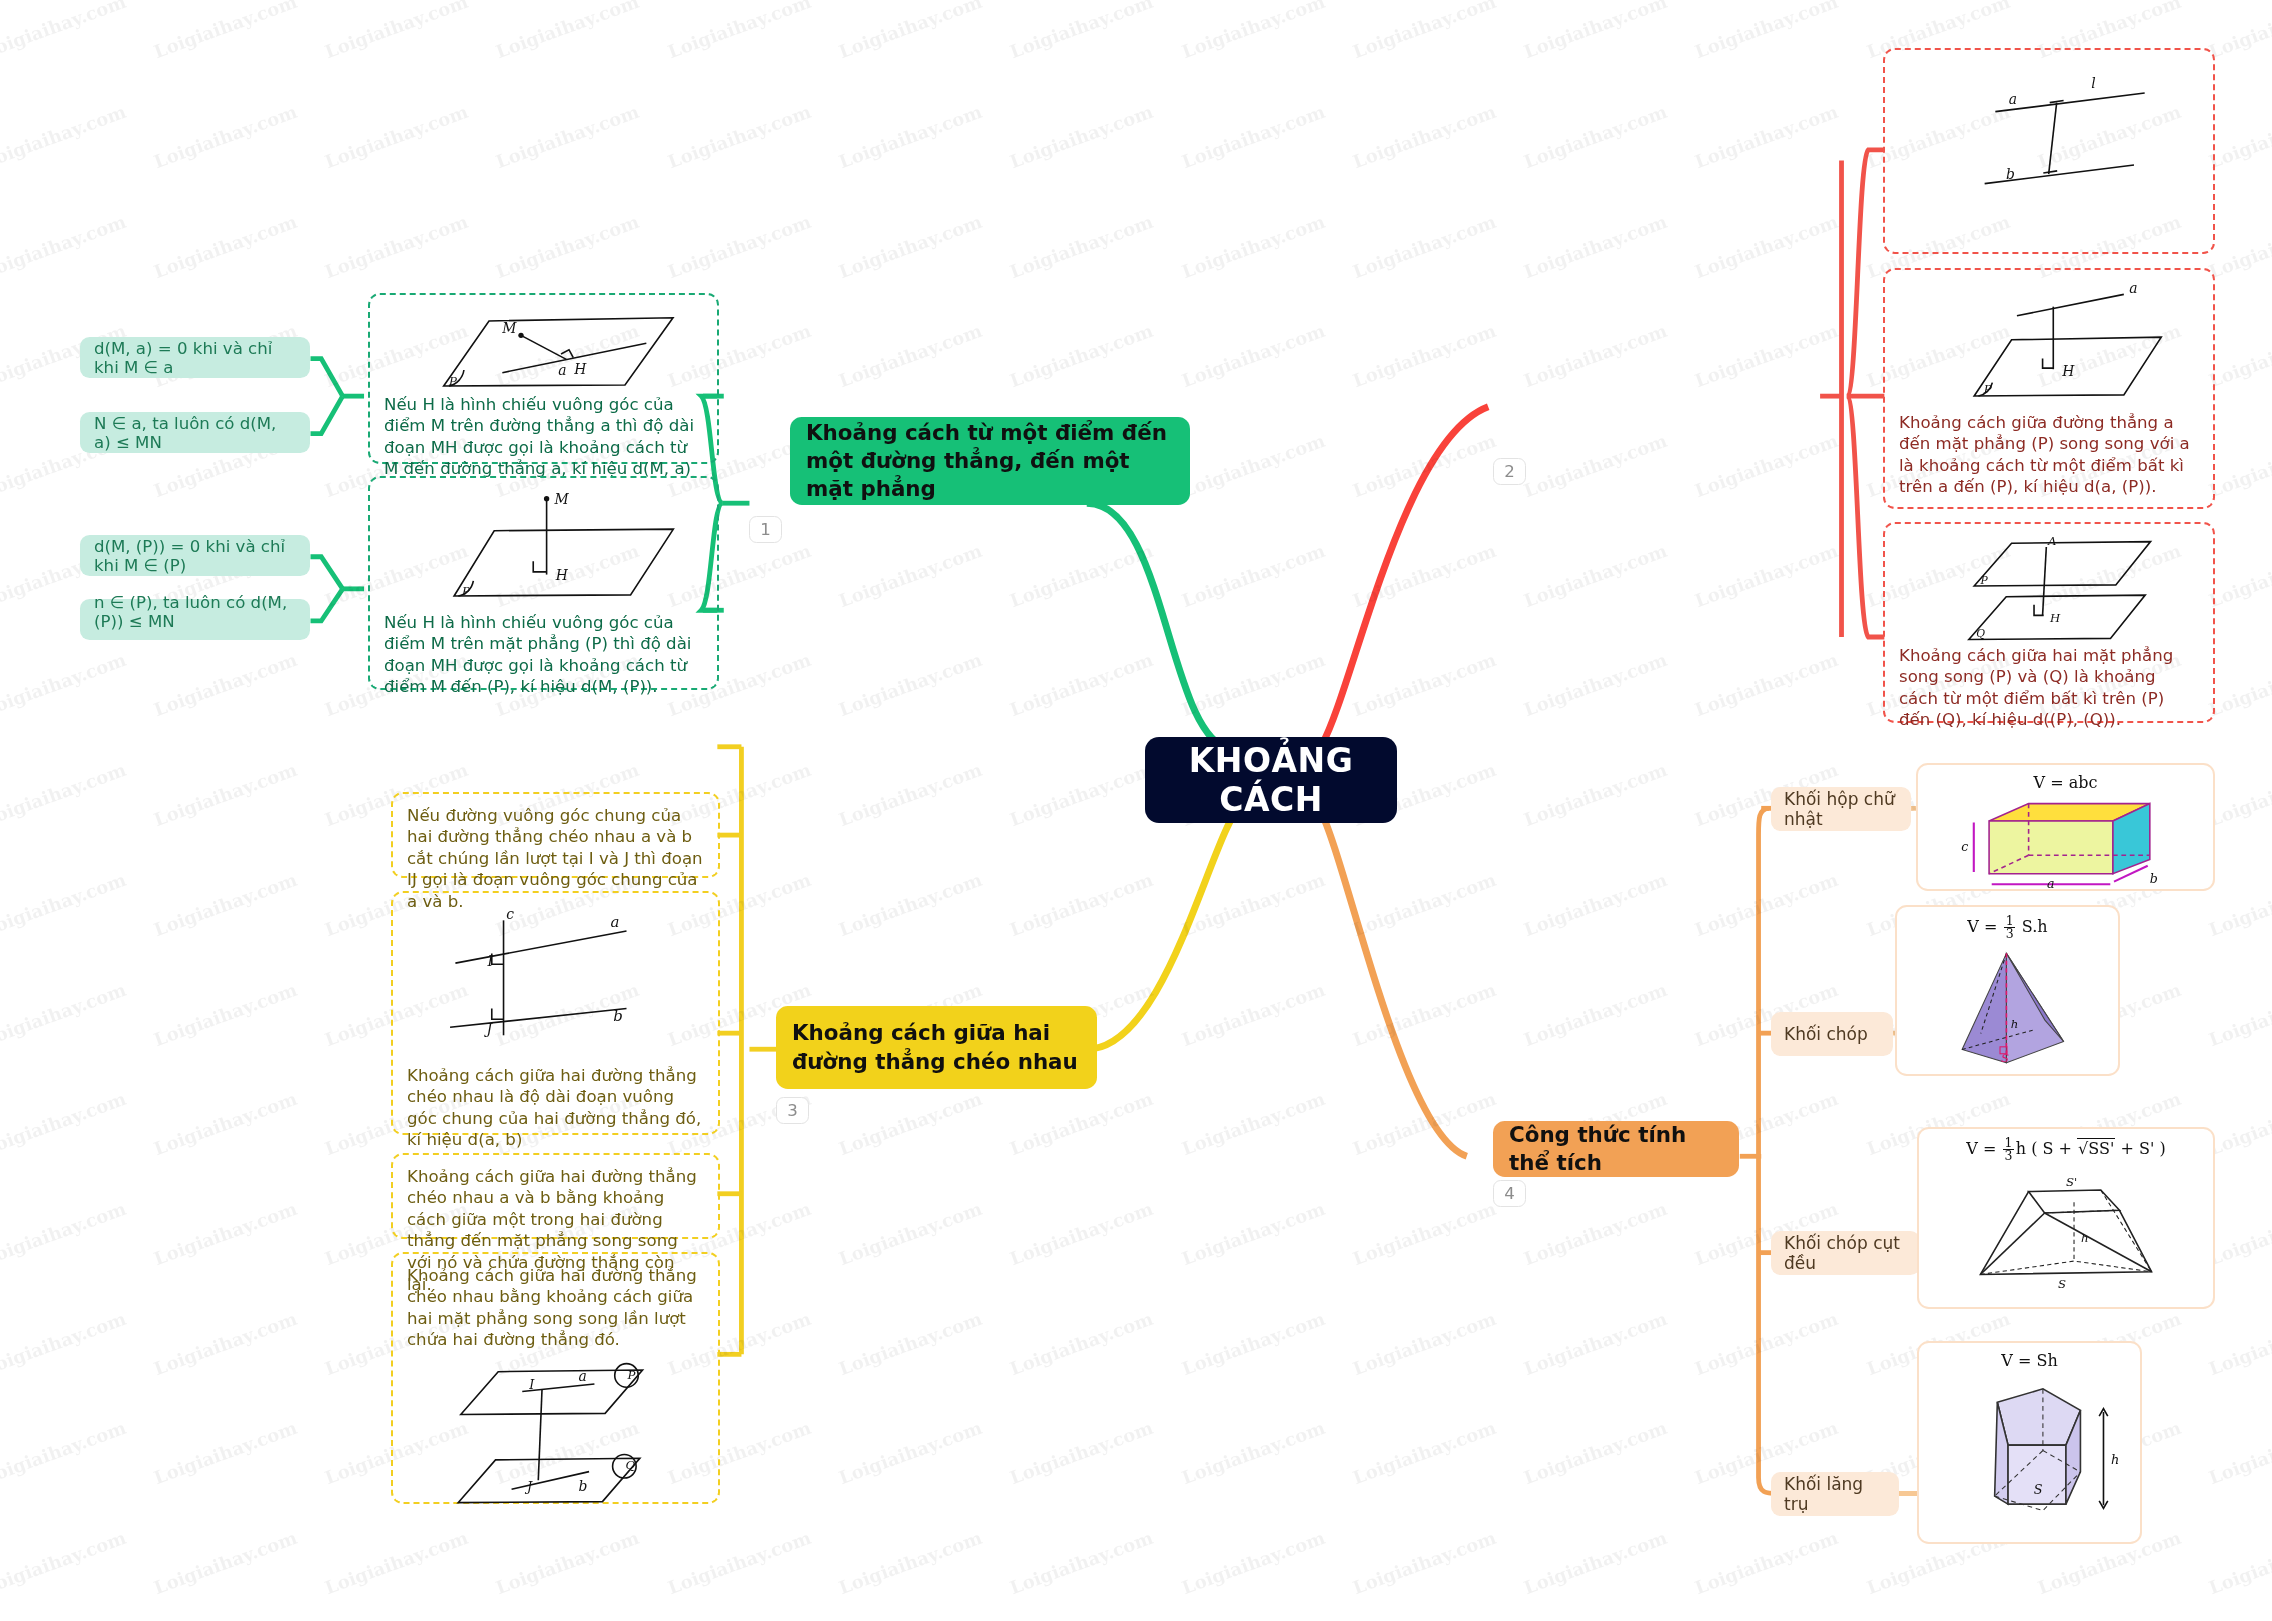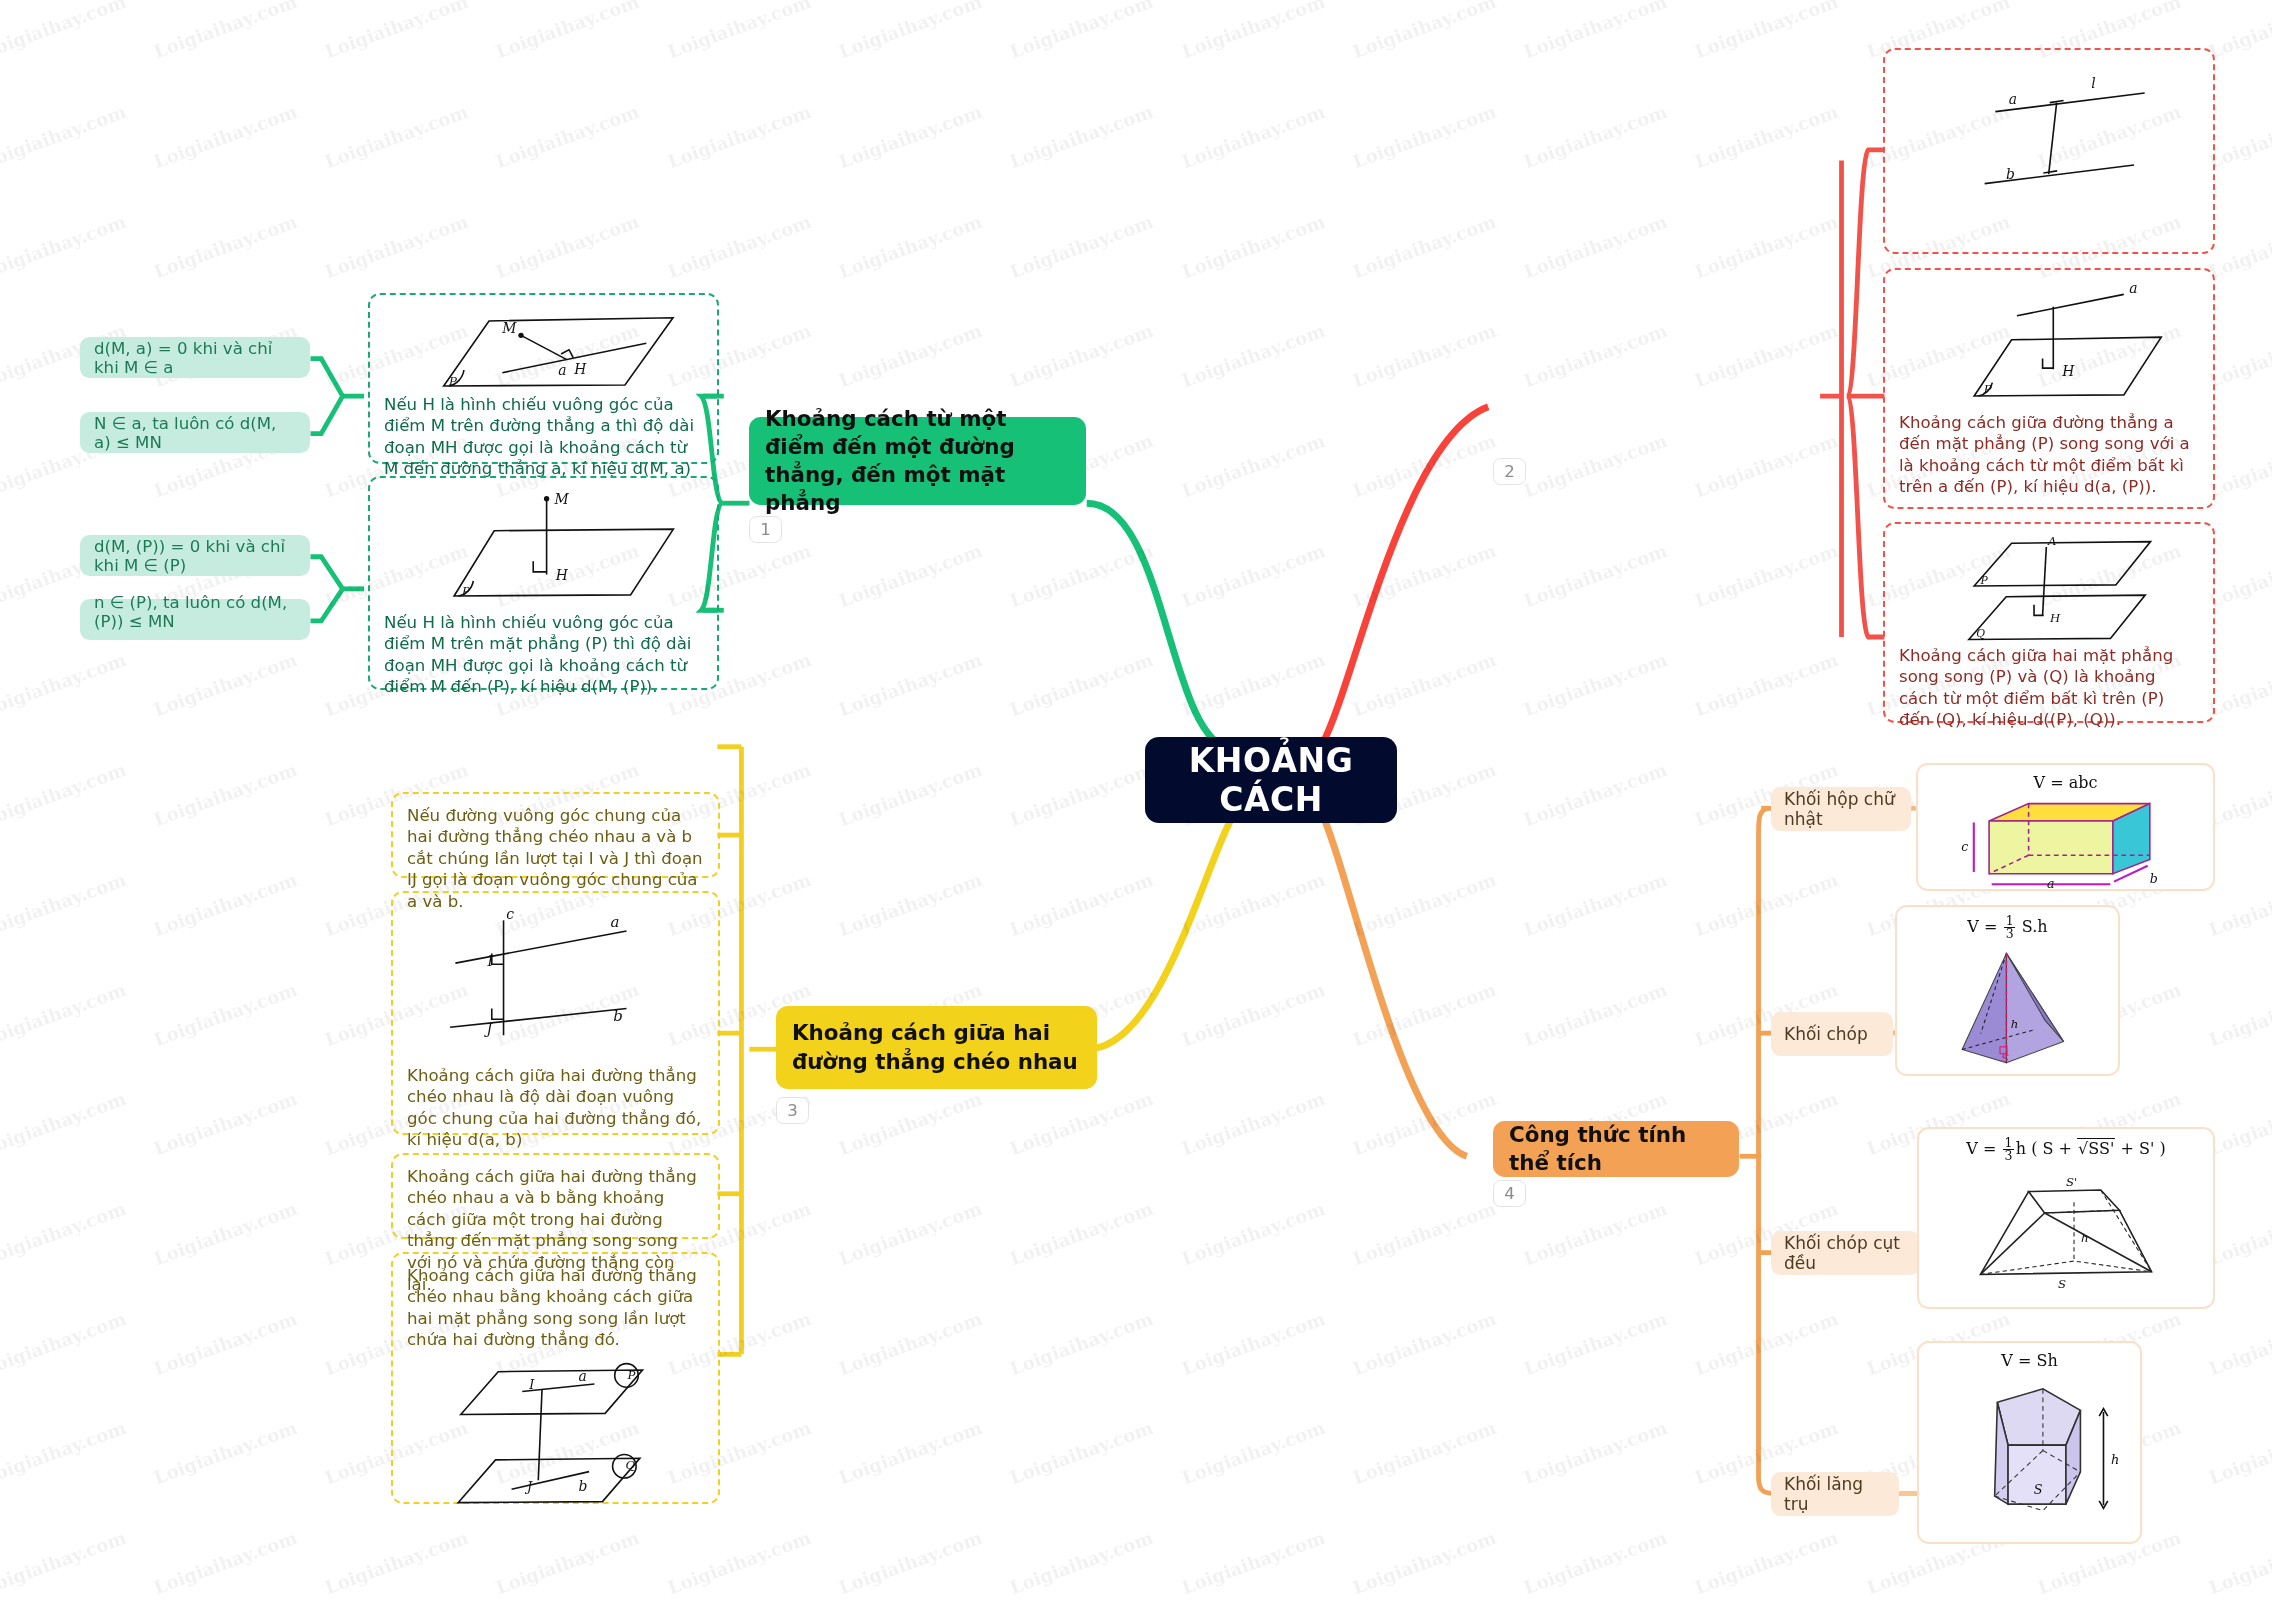--- a/index.html
+++ b/index.html
@@ -386,21 +386,21 @@
       <div class="wm" style="left: 1691px; top: 1552px;">Loigiaihay.com</div>
       <div class="wm" style="left: 1863px; top: 1552px;">Loigiaihay.com</div>
       <div class="wm" style="left: 2034px; top: 1552px;">Loigiaihay.com</div>
       <div class="wm" style="left: 2205px; top: 1552px;">Loigiaihay.com</div>
     </div>
 
   <div class="node central" style="left:1145px; top:712px; width:252px; height:86px;margin-top:25px;">
     <span>KHOẢNG CÁCH</span>
   </div>
 
-  <div class="node main-pill green" style="left:749px; top:417px; width:337px; height:88px;">
+  <div class="node main-pill green" style="left:790px; top:417px; width:400px; height:88px;">
     <span>Khoảng cách từ một điểm đến một đường thẳng, đến một mặt phẳng</span>
   </div>
   <div class="index-badge" style="left:749px; top:516px;">
     <span>1</span>
   </div>
 
   <div class="node chip" style="left:80px; top:337px; width:230px; height:41px;">
     <span>d(M, a) = 0 khi và chỉ khi M ∈ a</span>
   </div>
   <div class="node chip" style="left:80px; top:412px; width:230px; height:41px;">

